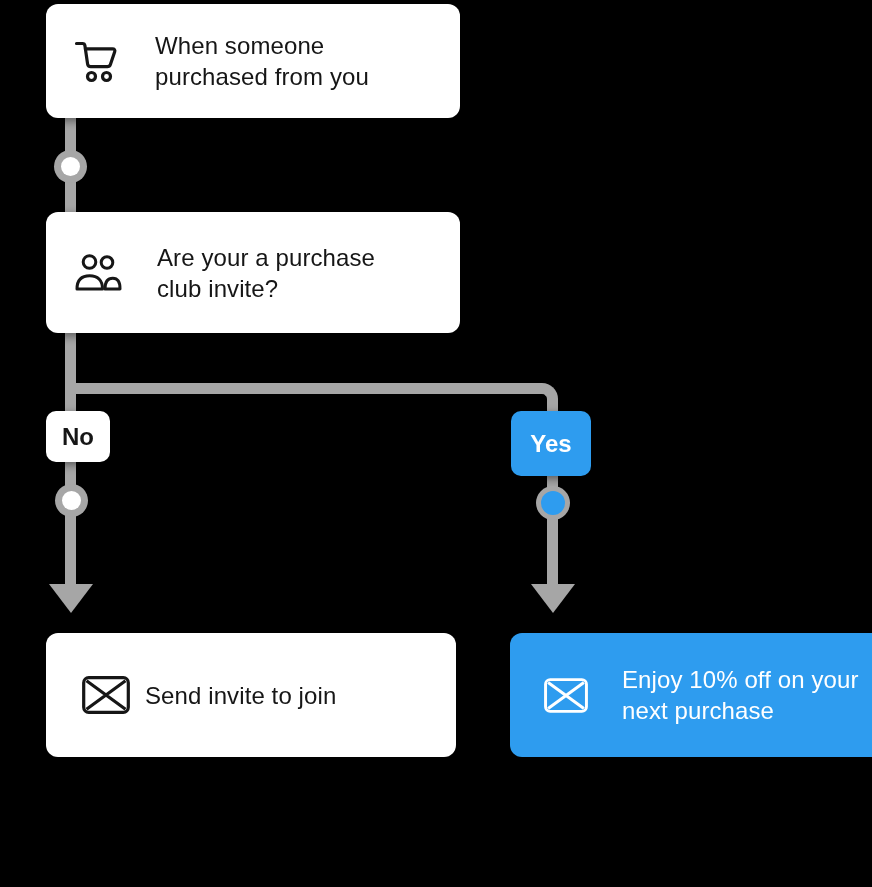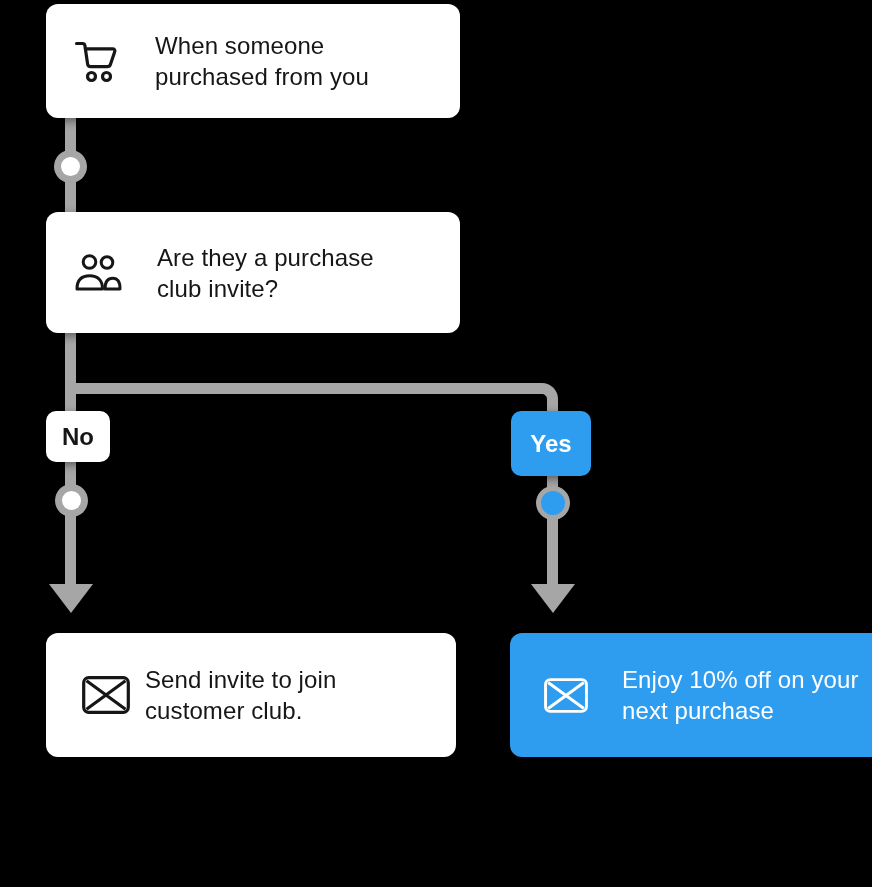--- a/index.html
+++ b/index.html
@@ -140,21 +140,21 @@
   <div class="card" id="card-condition">
     <span class="icon">
       <svg width="48" height="40" viewBox="0 0 48 40" fill="none">
         <path d="M31 36c0-7.2 2.9-10.8 7.8-10.8 4.9 0 7.3 3.6 7.2 10.8Z" stroke="#161616" stroke-width="3" fill="#ffffff" stroke-linejoin="round"></path>
         <circle cx="33" cy="9.5" r="5.8" stroke="#161616" stroke-width="3" fill="#ffffff"></circle>
         <path d="M3 36c0-8.8 4.8-13.2 12.7-13.2 7.9 0 12.8 4.4 12.8 13.2Z" stroke="#161616" stroke-width="3" fill="#ffffff" stroke-linejoin="round"></path>
         <circle cx="15.5" cy="9" r="6.3" stroke="#161616" stroke-width="3" fill="#ffffff"></circle>
       </svg>
     </span>
     <div class="txt">
-      <span class="r">Are they a </span><span class="b">purchase</span><br>
+      <span class="r">Are your a </span><span class="b">purchase</span><br>
       <span class="b">club invite</span><span class="r">?</span>
     </div>
   </div>
 
   <div class="branch-label" id="label-no">No</div>
   <div class="branch-label" id="label-yes">Yes</div>
 
   <div class="node" id="node-no">
     <div class="node-inner"></div>
   </div>
@@ -164,21 +164,20 @@
 
   <div class="card" id="card-action-no">
     <span class="icon">
       <svg width="48" height="38" viewBox="0 0 48 38" fill="none">
         <rect x="1.7" y="1.7" width="44.6" height="34.6" rx="5" stroke="#161616" stroke-width="3.2"></rect>
         <path d="M4.5 4.8 43.5 33.2M43.5 4.8 4.5 33.2" stroke="#161616" stroke-width="3.2" stroke-linejoin="round"></path>
       </svg>
     </span>
     <div class="txt">
       <span class="r">Send invite to join</span><br>
-      <span class="r">customer club.</span>
     </div>
   </div>
 
   <div class="card" id="card-action-yes">
     <span class="icon">
       <svg width="44" height="37" viewBox="0 0 48 38" fill="none">
         <rect x="1.7" y="1.7" width="44.6" height="34.6" rx="5" stroke="#ffffff" stroke-width="3.2"></rect>
         <path d="M4.5 4.8 43.5 33.2M43.5 4.8 4.5 33.2" stroke="#ffffff" stroke-width="3.2" stroke-linejoin="round"></path>
       </svg>
     </span>

